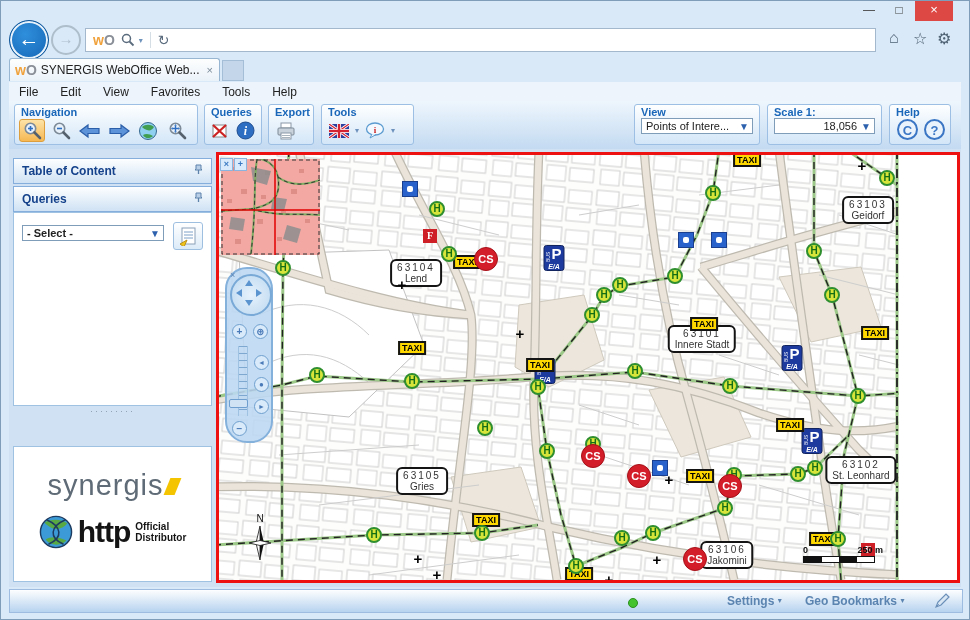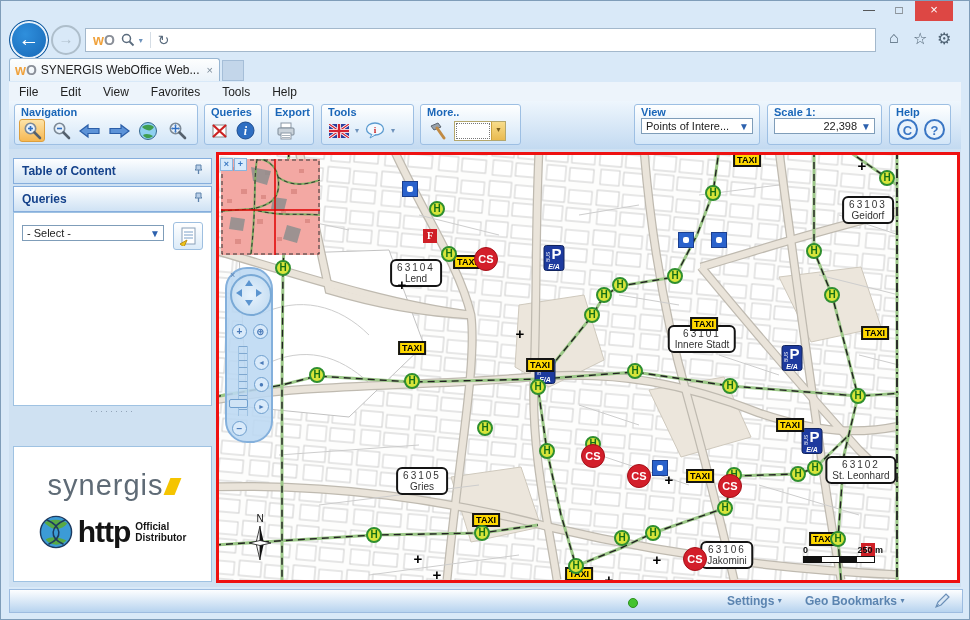--- a/index.html
+++ b/index.html
@@ -55,21 +55,21 @@
   .ddown .dtri{color:#2d61ae;font-size:10px;padding-right:3px;}
   .round-btn{width:21px;height:21px;border-radius:50%;border:2px solid #3a76c4;color:#3a76c4;font-weight:bold;
     font-size:13px;text-align:center;line-height:19px;background:#eaf3fc;box-sizing:border-box;cursor:pointer;}
   
   .content-bg{position:absolute;left:8px;top:148px;right:8px;bottom:32px;background:#cfe1f2;}
   .sp-header{position:absolute;left:12px;width:199px;height:26px;background:linear-gradient(#fdfeff,#cfe2f4);
     border:1px solid #86aedd;box-sizing:border-box;display:flex;align-items:center;
     font-size:12px;font-weight:bold;color:#15428b;padding:0 8px;cursor:pointer;}
   .sp-header .pin{margin-left:auto;cursor:pointer;}
   .panel-body{position:absolute;left:12px;width:199px;background:#fff;border:1px solid #9fc2e2;box-sizing:border-box;}
-  .sel-row{position:relative;height:44px;}
+  .sel-row{position:relative;height:44px;font-weight:bold;}
   .sel-dd{position:absolute;left:8px;top:12px;width:142px;}
   .q-btn{position:absolute;right:8px;top:9px;width:28px;height:26px;border:1px solid #9ebfe0;border-radius:3px;
     background:linear-gradient(#ffffff,#dcebf8);display:flex;align-items:center;justify-content:center;cursor:pointer;}
   .splitter{position:absolute;left:12px;top:405px;width:199px;height:13px;text-align:center;
     color:#8a9bb0;font-size:9px;line-height:10px;letter-spacing:2px;cursor:row-resize;}
   .logo-syn{position:absolute;left:0;right:0;top:22px;text-align:center;font-size:29px;color:#5f6b76;letter-spacing:1px;}
   .syn-diamond{display:inline-block;width:11px;height:17px;background:#f5c400;transform:skewX(-22deg);margin-left:3px;}
   .logo-esri{position:absolute;left:0;right:0;top:68px;display:flex;align-items:center;justify-content:center;gap:5px;}
   .esri-word{font-size:30px;font-weight:bold;color:#141414;letter-spacing:-1px;}
   .esri-sub{font-size:10px;font-weight:bold;color:#141414;line-height:11px;text-align:left;}
@@ -277,51 +277,36 @@
             <svg width="20" height="17">
               <ellipse cx="10" cy="7" rx="8.5" ry="6" fill="#f3f9ff" stroke="#5b9bd0" stroke-width="1.3"></ellipse>
               <path d="M7,12 L5,16 L11,12.6" fill="#f3f9ff" stroke="#5b9bd0"></path>
               <text x="10" y="10.5" font-size="9" font-weight="bold" fill="#cc2222" text-anchor="middle" font-family="Liberation Serif,serif">i</text>
             </svg>
           </div>
         <span class="caret">▾</span>
       </div>
     </div>
 
-    <div class="tgroup" style="left:411px;width:101px;">
-      <h4>More..</h4>
-      <div class="trow">
-        <div class="tbtn">
-            <svg width="20" height="18">
-              <polygon points="3,4 10,1 13,5 6,8" fill="#97a1ab" stroke="#5c6670"></polygon>
-              <line x1="9" y1="6" x2="16" y2="16" stroke="#c08a44" stroke-width="3" stroke-linecap="round"></line>
-            </svg>
-          </div>
-        <div class="combo">
-          <div class="cfield"></div>
-          <div class="cbtn">▼</div>
-        </div>
-      </div>
-    </div>
 
     <div class="tgroup" style="left:625px;width:126px;">
       <h4>View</h4>
       <div class="trow" style="padding:0 6px;">
         <div class="ddown" style="width:113px;">
           <span class="dtext">Points of Intere...</span>
           <span class="dtri">▼</span>
         </div>
       </div>
     </div>
 
     <div class="tgroup" style="left:758px;width:115px;">
       <h4>Scale 1:</h4>
       <div class="trow" style="padding:0 6px;">
         <div class="ddown" style="width:102px;">
-          <span class="dtext" style="text-align:right;">22,398</span>
+          <span class="dtext" style="text-align:right;">18,056</span>
           <span class="dtri">▼</span>
         </div>
       </div>
     </div>
 
     <div class="tgroup" style="left:880px;width:62px;">
       <h4>Help</h4>
       <div class="trow" style="gap:6px;padding-left:7px;">
         <div class="round-btn">C</div>
         <div class="round-btn">?</div>

